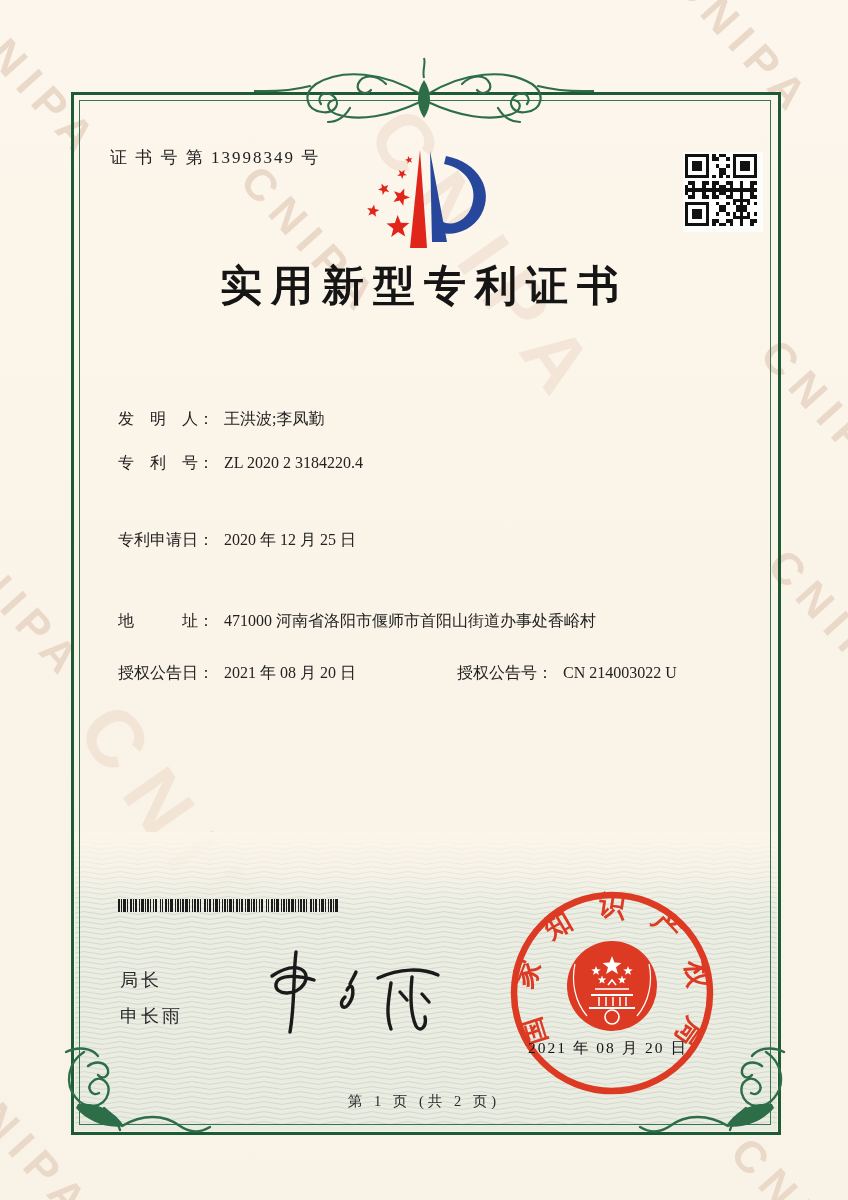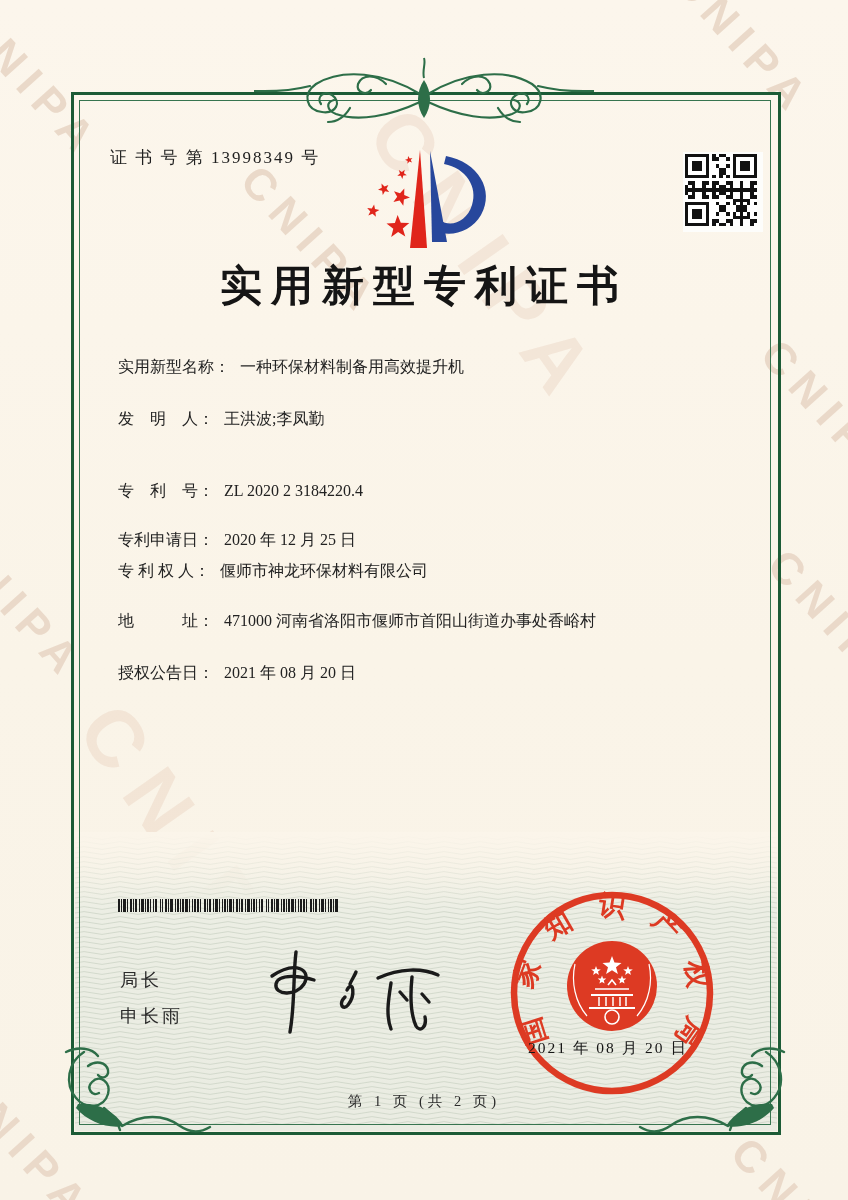--- a/index.html
+++ b/index.html
@@ -316,28 +316,27 @@
         <rect x="14" y="0" width="7" height="7" fill="#111"></rect>
         <rect x="15" y="1" width="5" height="5" fill="#fff"></rect>
         <rect x="16" y="2" width="3" height="3" fill="#111"></rect>
         <rect x="0" y="14" width="7" height="7" fill="#111"></rect>
         <rect x="1" y="15" width="5" height="5" fill="#fff"></rect>
         <rect x="2" y="16" width="3" height="3" fill="#111"></rect>
       </svg></div>
 
   <div class="title">实用新型专利证书</div>
 
-  <div class="row" style="top:357px;"><span>实用新型名称：</span><span class="fv">一种环保材料制备用高效提升机</span></div>
   <div class="row" style="top:409px;"><span>发　明　人：</span><span class="fv">王洪波;李凤勤</span></div>
-  <div class="row" style="top:481px;"><span>专　利　号：</span><span class="fv">ZL 2020 2 3184220.4</span></div>
+  <div class="row" style="top:453px;"><span>专　利　号：</span><span class="fv">ZL 2020 2 3184220.4</span></div>
   <div class="row" style="top:530px;"><span>专利申请日：</span><span class="fv">2020 年 12 月 25 日</span></div>
-  <div class="row" style="top:561px;"><span>专 利 权 人：</span><span class="fv">偃师市神龙环保材料有限公司</span></div>
   <div class="row" style="top:611px;"><span>地　　　址：</span><span class="fv">471000 河南省洛阳市偃师市首阳山街道办事处香峪村</span></div>
   <div class="row" style="top:663px;width:620px;">
     <span>授权公告日：</span><span class="fv">2021 年 08 月 20 日</span>
+    <span class="grant2"><span>授权公告号：</span><span class="fv">CN 214003022 U</span></span>
   </div>
 
   <div class="body-text">
   </div>
 
   <div class="barcode" id="barcode"><b style="width:2px;margin-right:1px"></b><b style="width:1px;margin-right:1px"></b><b style="width:3px;margin-right:1px"></b><b style="width:1px;margin-right:2px"></b><b style="width:2px;margin-right:1px"></b><b style="width:1px;margin-right:1px"></b><b style="width:2px;margin-right:2px"></b><b style="width:1px;margin-right:1px"></b><b style="width:3px;margin-right:1px"></b><b style="width:1px;margin-right:1px"></b><b style="width:2px;margin-right:1px"></b><b style="width:1px;margin-right:2px"></b><b style="width:1px;margin-right:1px"></b><b style="width:2px;margin-right:3px"></b><b style="width:1px;margin-right:1px"></b><b style="width:1px;margin-right:2px"></b><b style="width:2px;margin-right:1px"></b><b style="width:1px;margin-right:1px"></b><b style="width:3px;margin-right:2px"></b><b style="width:1px;margin-right:1px"></b><b style="width:2px;margin-right:1px"></b><b style="width:1px;margin-right:1px"></b><b style="width:2px;margin-right:1px"></b><b style="width:3px;margin-right:1px"></b><b style="width:1px;margin-right:2px"></b><b style="width:1px;margin-right:1px"></b><b style="width:2px;margin-right:1px"></b><b style="width:2px;margin-right:1px"></b><b style="width:1px;margin-right:3px"></b><b style="width:2px;margin-right:1px"></b><b style="width:1px;margin-right:1px"></b><b style="width:2px;margin-right:2px"></b><b style="width:1px;margin-right:1px"></b><b style="width:3px;margin-right:1px"></b><b style="width:1px;margin-right:2px"></b><b style="width:1px;margin-right:1px"></b><b style="width:2px;margin-right:1px"></b><b style="width:1px;margin-right:1px"></b><b style="width:3px;margin-right:1px"></b><b style="width:1px;margin-right:2px"></b><b style="width:2px;margin-right:1px"></b><b style="width:1px;margin-right:1px"></b><b style="width:2px;margin-right:2px"></b><b style="width:1px;margin-right:1px"></b><b style="width:3px;margin-right:1px"></b><b style="width:1px;margin-right:1px"></b><b style="width:2px;margin-right:1px"></b><b style="width:1px;margin-right:2px"></b><b style="width:1px;margin-right:1px"></b><b style="width:2px;margin-right:3px"></b><b style="width:1px;margin-right:1px"></b><b style="width:1px;margin-right:2px"></b><b style="width:2px;margin-right:1px"></b><b style="width:1px;margin-right:1px"></b><b style="width:3px;margin-right:2px"></b><b style="width:1px;margin-right:1px"></b><b style="width:2px;margin-right:1px"></b><b style="width:1px;margin-right:1px"></b><b style="width:2px;margin-right:1px"></b><b style="width:3px;margin-right:1px"></b><b style="width:1px;margin-right:2px"></b><b style="width:1px;margin-right:1px"></b><b style="width:2px;margin-right:1px"></b><b style="width:2px;margin-right:1px"></b><b style="width:1px;margin-right:3px"></b><b style="width:2px;margin-right:1px"></b><b style="width:1px;margin-right:1px"></b><b style="width:2px;margin-right:2px"></b><b style="width:1px;margin-right:1px"></b><b style="width:3px;margin-right:1px"></b><b style="width:1px;margin-right:2px"></b><b style="width:1px;margin-right:1px"></b><b style="width:2px;margin-right:1px"></b><b style="width:1px;margin-right:1px"></b><b style="width:3px;margin-right:1px"></b></div>
 
   <div class="officer t1">局长</div>
   <div class="officer t2">申长雨</div>
 

